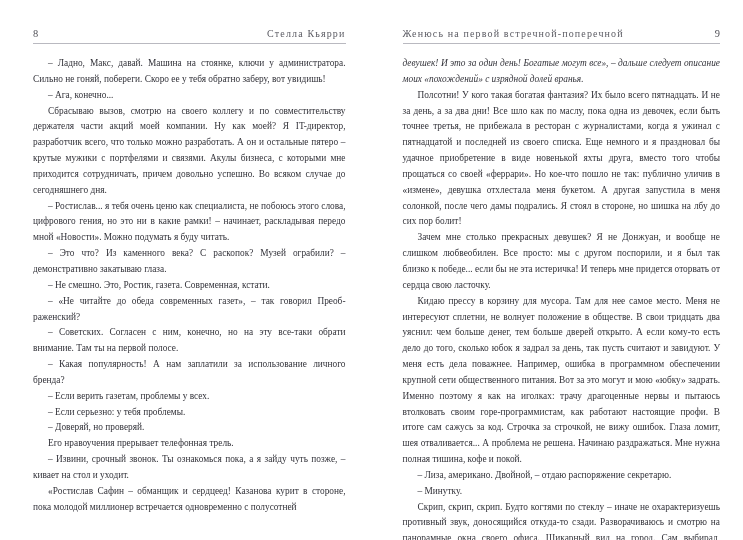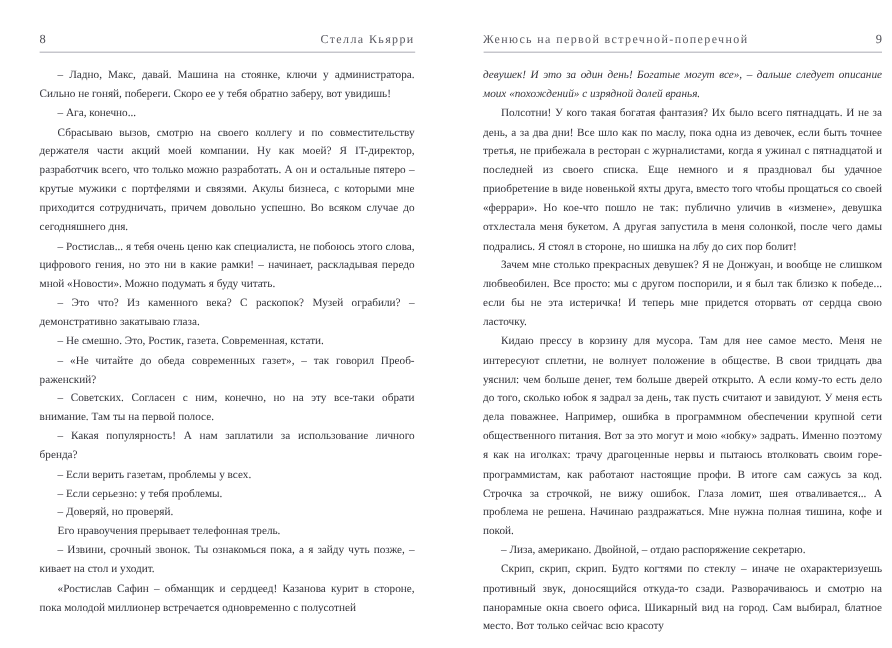--- a/index.html
+++ b/index.html
@@ -28,21 +28,21 @@
     height: 540px;
     box-sizing: border-box;
     position: relative;
     background: #ffffff;
   }
 
   .page-left {
     padding: 28px 26px 18px 33px;
   }
   .page-right {
-    padding: 28px 8px 18px 31px;
+    padding: 28px 23px 18px 31px;
   }
 
   
   .runhead {
     display: flex;
     align-items: baseline;
     justify-content: space-between;
     font-size: 10.2px;
     letter-spacing: 1.15px;
     color: #5b5b63;
@@ -122,17 +122,18 @@
       <span class="folio">9</span>
     </div>
     <div class="rule"></div>
 
     <div class="body-text">
       <p class="noindent">девушек! И это за один день! Богатые могут все», – дальше следует описание моих «похождений» с изрядной долей вранья.</p>
       <p>Полсотни! У кого такая богатая фантазия? Их было всего пятна­дцать. И не за день, а за два дни! Все шло как по маслу, пока одна из девочек, если быть точнее третья, не прибежала в ресторан с журнали­стами, когда я ужинал с пятнадцатой и последней из своего списка. Еще немного и я праздновал бы удачное приобретение в виде новенькой ях­ты друга, вместо того чтобы прощаться со своей «феррари». Но кое-что пошло не так: публично уличив в «измене», девушка отхлестала ме­ня букетом. А другая запустила в меня солонкой, после чего дамы подрались. Я стоял в стороне, но шишка на лбу до сих пор болит!</p>
       <p>Зачем мне столько прекрасных девушек? Я не Донжуан, и вообще не слишком любвеобилен. Все просто: мы с другом поспорили, и я был так близко к победе... если бы не эта истеричка! И теперь мне придется оторвать от сердца свою ласточку.</p>
       <p>Кидаю прессу в корзину для мусора. Там для нее самое место. Меня не интересуют сплетни, не волнует положение в обществе. В свои трид­цать два уяснил: чем больше денег, тем больше дверей открыто. А если кому-то есть дело до того, сколько юбок я задрал за день, так пусть счи­тают и завидуют. У меня есть дела поважнее. Например, ошибка в про­граммном обеспечении крупной сети общественного питания. Вот за это могут и мою «юбку» задрать. Именно поэтому я как на иголках: трачу драгоценные нервы и пытаюсь втолковать своим горе-програм­мистам, как работают настоящие профи. В итоге сам сажусь за код. Строчка за строчкой, не вижу ошибок. Глаза ломит, шея отваливается... А проблема не решена. Начинаю раздражаться. Мне нужна полная ти­шина, кофе и покой.</p>
       <p>– Лиза, американо. Двойной, – отдаю распоряжение секретарю.</p>
+      <p>– Минутку.</p>
       <p>Скрип, скрип, скрип. Будто когтями по стеклу – иначе не охаракте­ризуешь противный звук, доносящийся откуда-то сзади. Разворачива­юсь и смотрю на панорамные окна своего офиса. Шикарный вид на го­род. Сам выбирал, блатное место. Вот только сейчас всю красоту</p>
     </div>
   </div>
 
 </div>
 
 </body></html>

